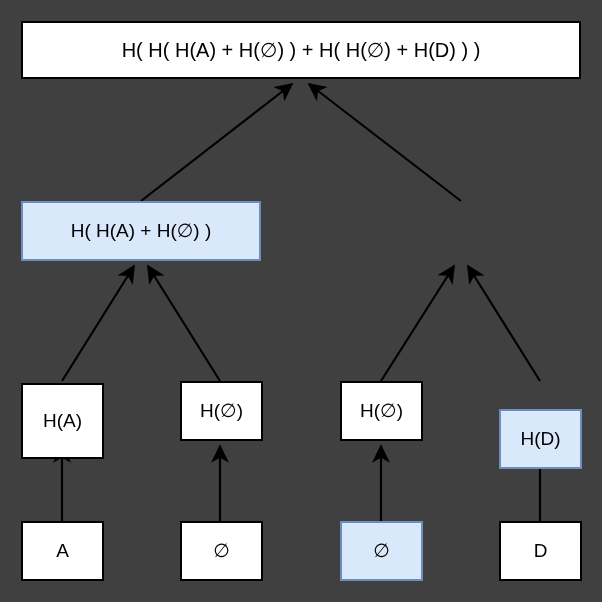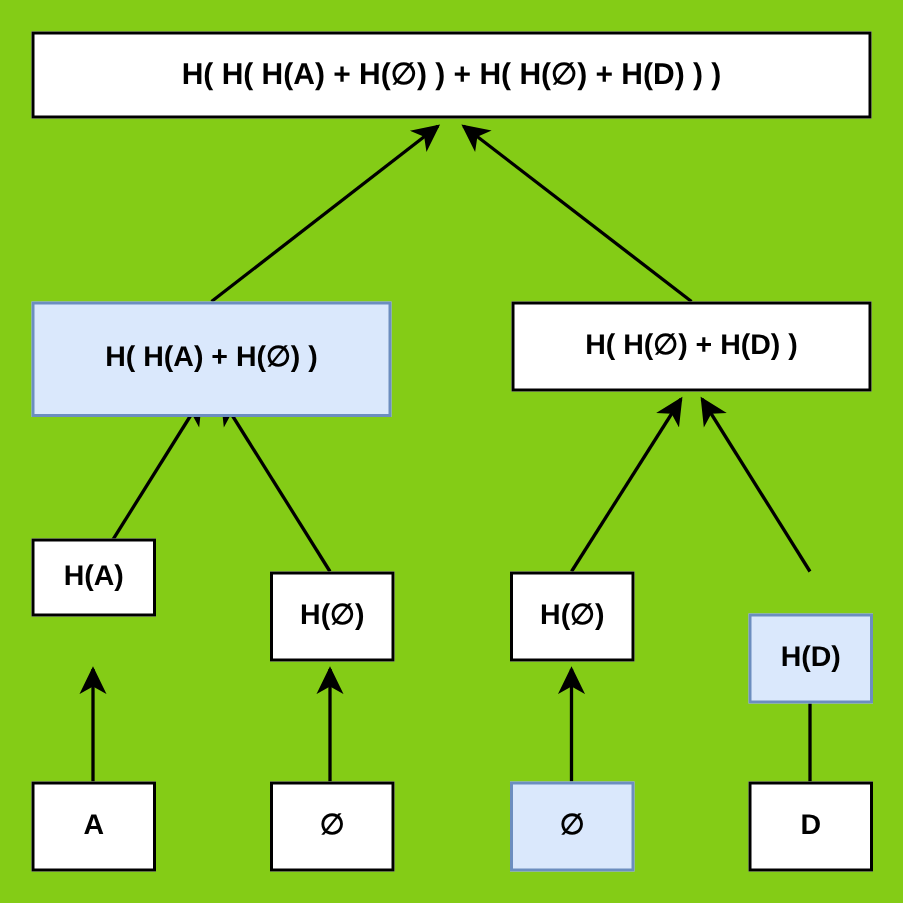--- a/index.html
+++ b/index.html
@@ -7,23 +7,22 @@
     padding: 0;
     background: #ffffff;
   }
   body {
     font-family: "Liberation Sans", sans-serif;
   }
   #diagram-root {
     position: relative;
     width: 602px;
     height: 602px;
-    background: #84cc16;
+    background: #404040;
     overflow: hidden;
-    font-weight: bold;
   }
   svg.edge-layer {
     position: absolute;
     left: 0;
     top: 0;
     width: 602px;
     height: 602px;
     pointer-events: none;
   }
   .node {
@@ -84,28 +83,25 @@
     <line x1="62" y1="521" x2="62" y2="446" stroke="#000000" stroke-width="2.2" marker-end="url(#arrowhead)"></line>
     <line x1="220" y1="521" x2="220" y2="446" stroke="#000000" stroke-width="2.2" marker-end="url(#arrowhead)"></line>
     <line x1="381" y1="521" x2="381" y2="446" stroke="#000000" stroke-width="2.2" marker-end="url(#arrowhead)"></line>
     <line x1="540" y1="521" x2="540" y2="446" stroke="#000000" stroke-width="2.2" marker-end="url(#arrowhead)"></line>
   </svg>
 
   <div class="node root" style="left:21px; top:21px; width:560px; height:58px;">
     <span>H( H( H(A) + H(∅) ) + H( H(∅) + H(D) ) )</span>
   </div>
 
-  <div class="node level2 highlight" style="left:21px; top:201px; width:240px; height:77px;">
+  <div class="node level2 highlight" style="left:21px; top:201px; width:240px; height:60px;">
     <span>H( H(A) + H(∅) )</span>
   </div>
-  <div class="node level2" style="left:341px; top:201px; width:240px; height:60px;">
-    <span>H( H(∅) + H(D) )</span>
-  </div>
 
-  <div class="node hash" style="left:21px; top:359px; width:83px; height:52px;">
+  <div class="node hash" style="left:21px; top:383px; width:83px; height:76px;">
     <span>H(A)</span>
   </div>
   <div class="node hash" style="left:180px; top:381px; width:83px; height:60px;">
     <span>H(∅)</span>
   </div>
   <div class="node hash" style="left:340px; top:381px; width:83px; height:60px;">
     <span>H(∅)</span>
   </div>
   <div class="node hash highlight" style="left:499px; top:381px; width:83px; height:60px;margin-top:28px;">
     <span>H(D)</span>

